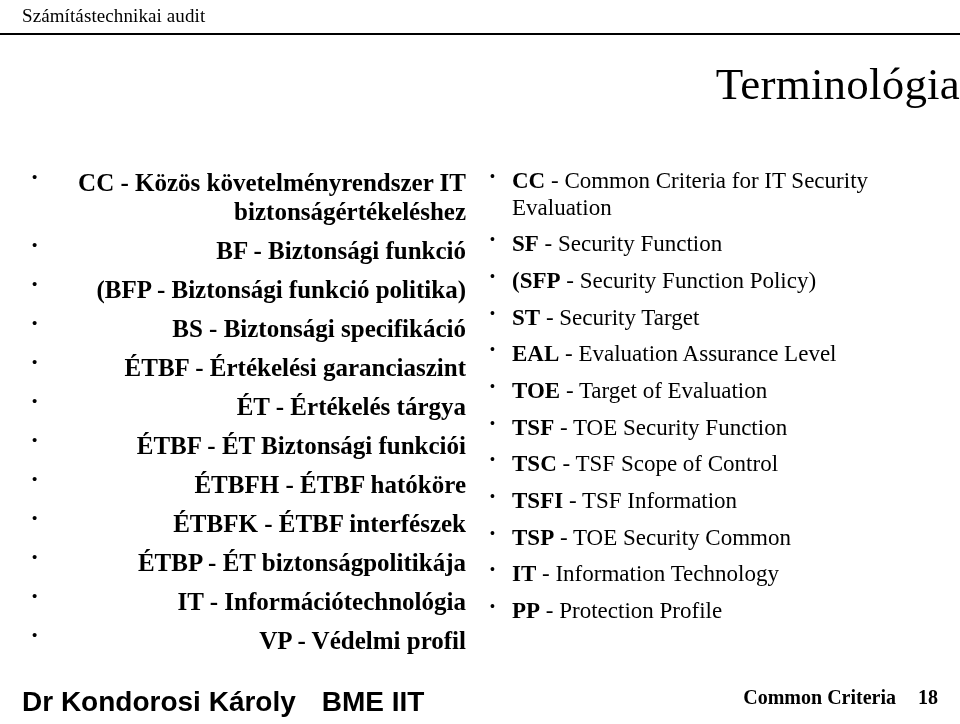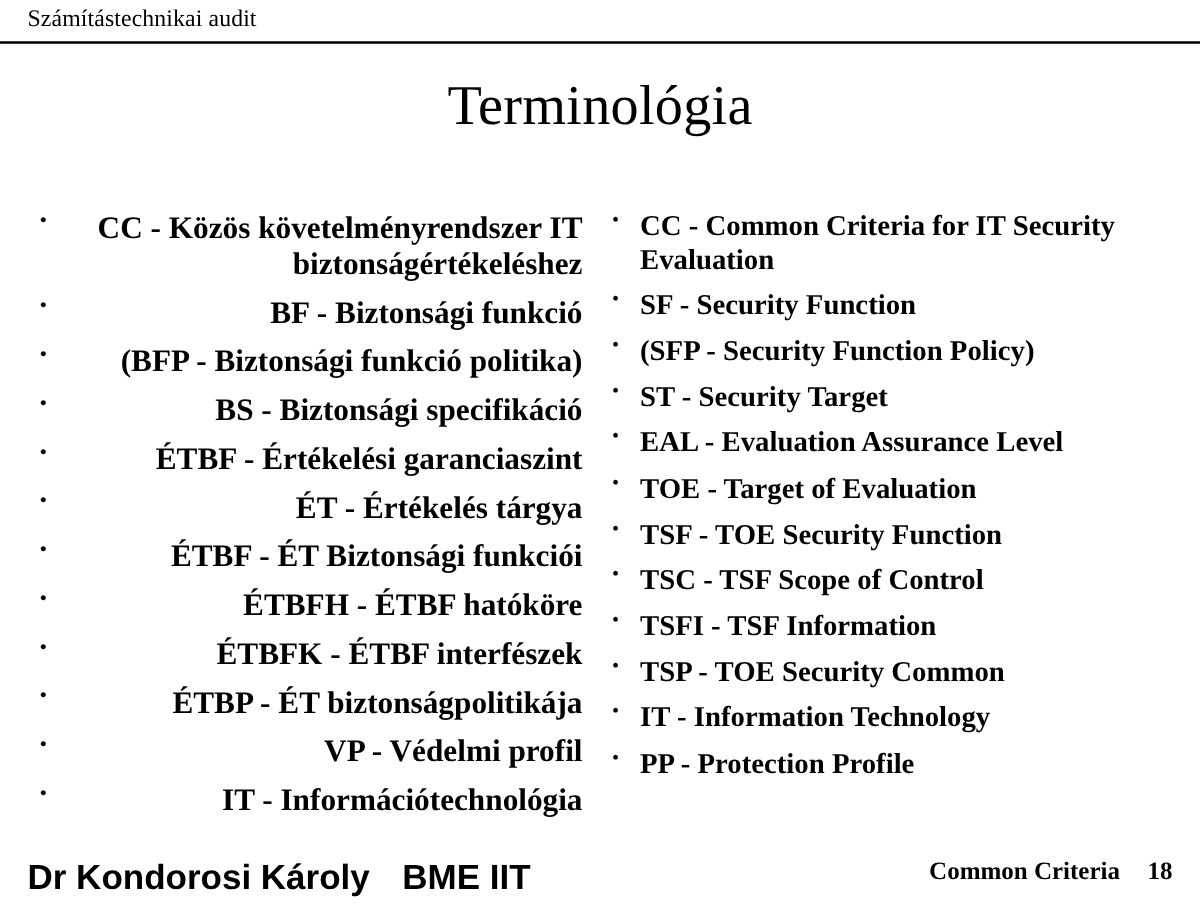--- a/index.html
+++ b/index.html
@@ -38,21 +38,21 @@
     width: 960px;
     height: 2px;
     background: #000;
   }
   
   .slide-title {
     position: absolute;
     top: 58px;
     left: 0;
     width: 960px;
-    text-align: center;
+    text-align: right;
     font-size: 45px;
     font-family: "Liberation Serif", serif;
     color: #000;
     letter-spacing: 0.2px;
   }
   
   .columns {
     position: absolute;
     top: 168px;
     left: 0;
@@ -110,21 +110,21 @@
     text-align: left;
     padding-left: 30px;
     margin-bottom: 10px;
   }
   .col-right ul.bullets li::before {
     left: 8px;
     font-size: 14px;
     top: 1px;
   }
   .reg {
-    font-weight: bold;
+    font-weight: normal;
   }
   
   .footer {
     position: absolute;
     left: 0;
     bottom: 10px;
     width: 960px;
     height: 28px;
   }
   .footer-left {
@@ -169,22 +169,22 @@
           <li>CC - Közös követelményrendszer IT biztonságértékeléshez</li>
           <li>BF - Biztonsági funkció</li>
           <li>(BFP - Biztonsági funkció politika)</li>
           <li>BS - Biztonsági specifikáció</li>
           <li>ÉTBF - Értékelési garanciaszint</li>
           <li>ÉT - Értékelés tárgya</li>
           <li>ÉTBF - ÉT Biztonsági funkciói</li>
           <li>ÉTBFH - ÉTBF hatóköre</li>
           <li>ÉTBFK - ÉTBF interfészek</li>
           <li>ÉTBP - ÉT biztonságpolitikája</li>
+          <li>IT - Információtechnológia</li>
           <li>VP - Védelmi profil</li>
-          <li>IT - Információtechnológia</li>
         </ul>
     </div>
     <div class="col col-right">
       <ul class="bullets" id="right-list">
           <li><span>CC</span><span class="reg"> - Common Criteria for IT Security Evaluation</span></li>
           <li><span>SF</span><span class="reg"> - Security Function</span></li>
           <li><span>(SFP</span><span class="reg"> - Security Function Policy)</span></li>
           <li><span>ST</span><span class="reg"> - Security Target</span></li>
           <li><span>EAL</span><span class="reg"> - Evaluation Assurance Level</span></li>
           <li><span>TOE</span><span class="reg"> - Target of Evaluation</span></li>

